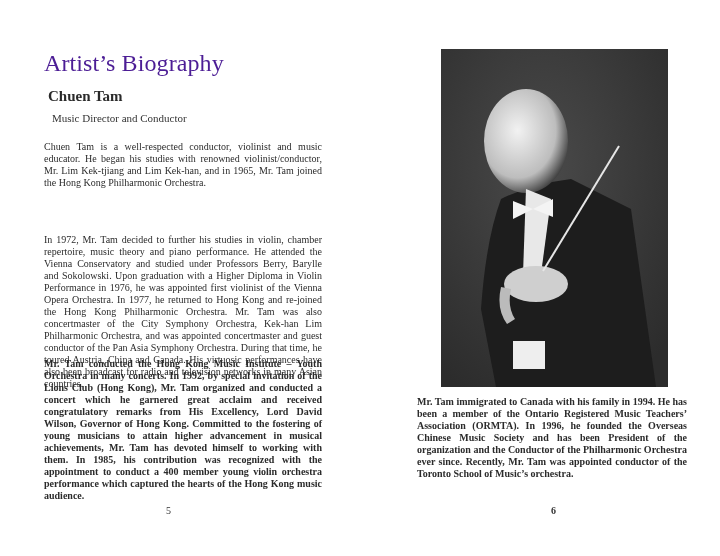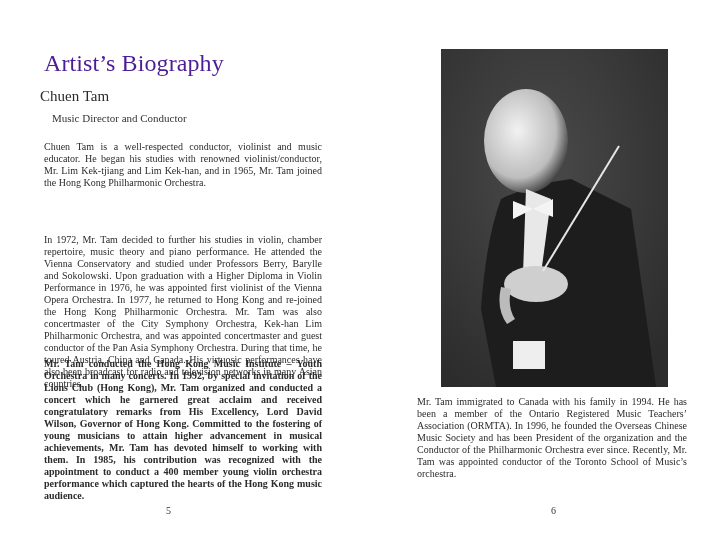--- a/index.html
+++ b/index.html
@@ -2,28 +2,28 @@
 <html><head>
 <meta charset="utf-8">
 <style>
   html, body { margin: 0; padding: 0; }
   body {
     width: 720px; height: 556px; background: #ffffff; position: relative; overflow: hidden;
     font-family: "Liberation Serif", serif; color: #2a2a2a;
   }
   .page { position: absolute; top: 0; height: 556px; }
   .page-left { left: 0; width: 360px; }
-  .page-right { left: 360px; width: 360px; }
+  .page-right { left: 360px; width: 360px; font-weight: bold; }
   .title {
     position: absolute; left: 44px; top: 50px; margin: 0;
     font-size: 24px; font-weight: normal; color: #4c1d95; letter-spacing: 0.1px;
   }
   .name {
-    position: absolute; left: 40px; top: 88px; margin: 0;
-    font-size: 15px; font-weight: normal; color: #2a2a2a;
+    position: absolute; left: 48px; top: 88px; margin: 0;
+    font-size: 15px; font-weight: bold; color: #2a2a2a;
   }
   .role {
     position: absolute; left: 44px; top: 104px; margin: 8px;
     font-size: 11px; color: #333;
   }
   .para {
     position: absolute; margin: 0; font-size: 10px; line-height: 12px;
     text-align: justify; color: #2b2b2b;
   }
   .p1 { left: 44px; top: 141px; width: 278px; }

